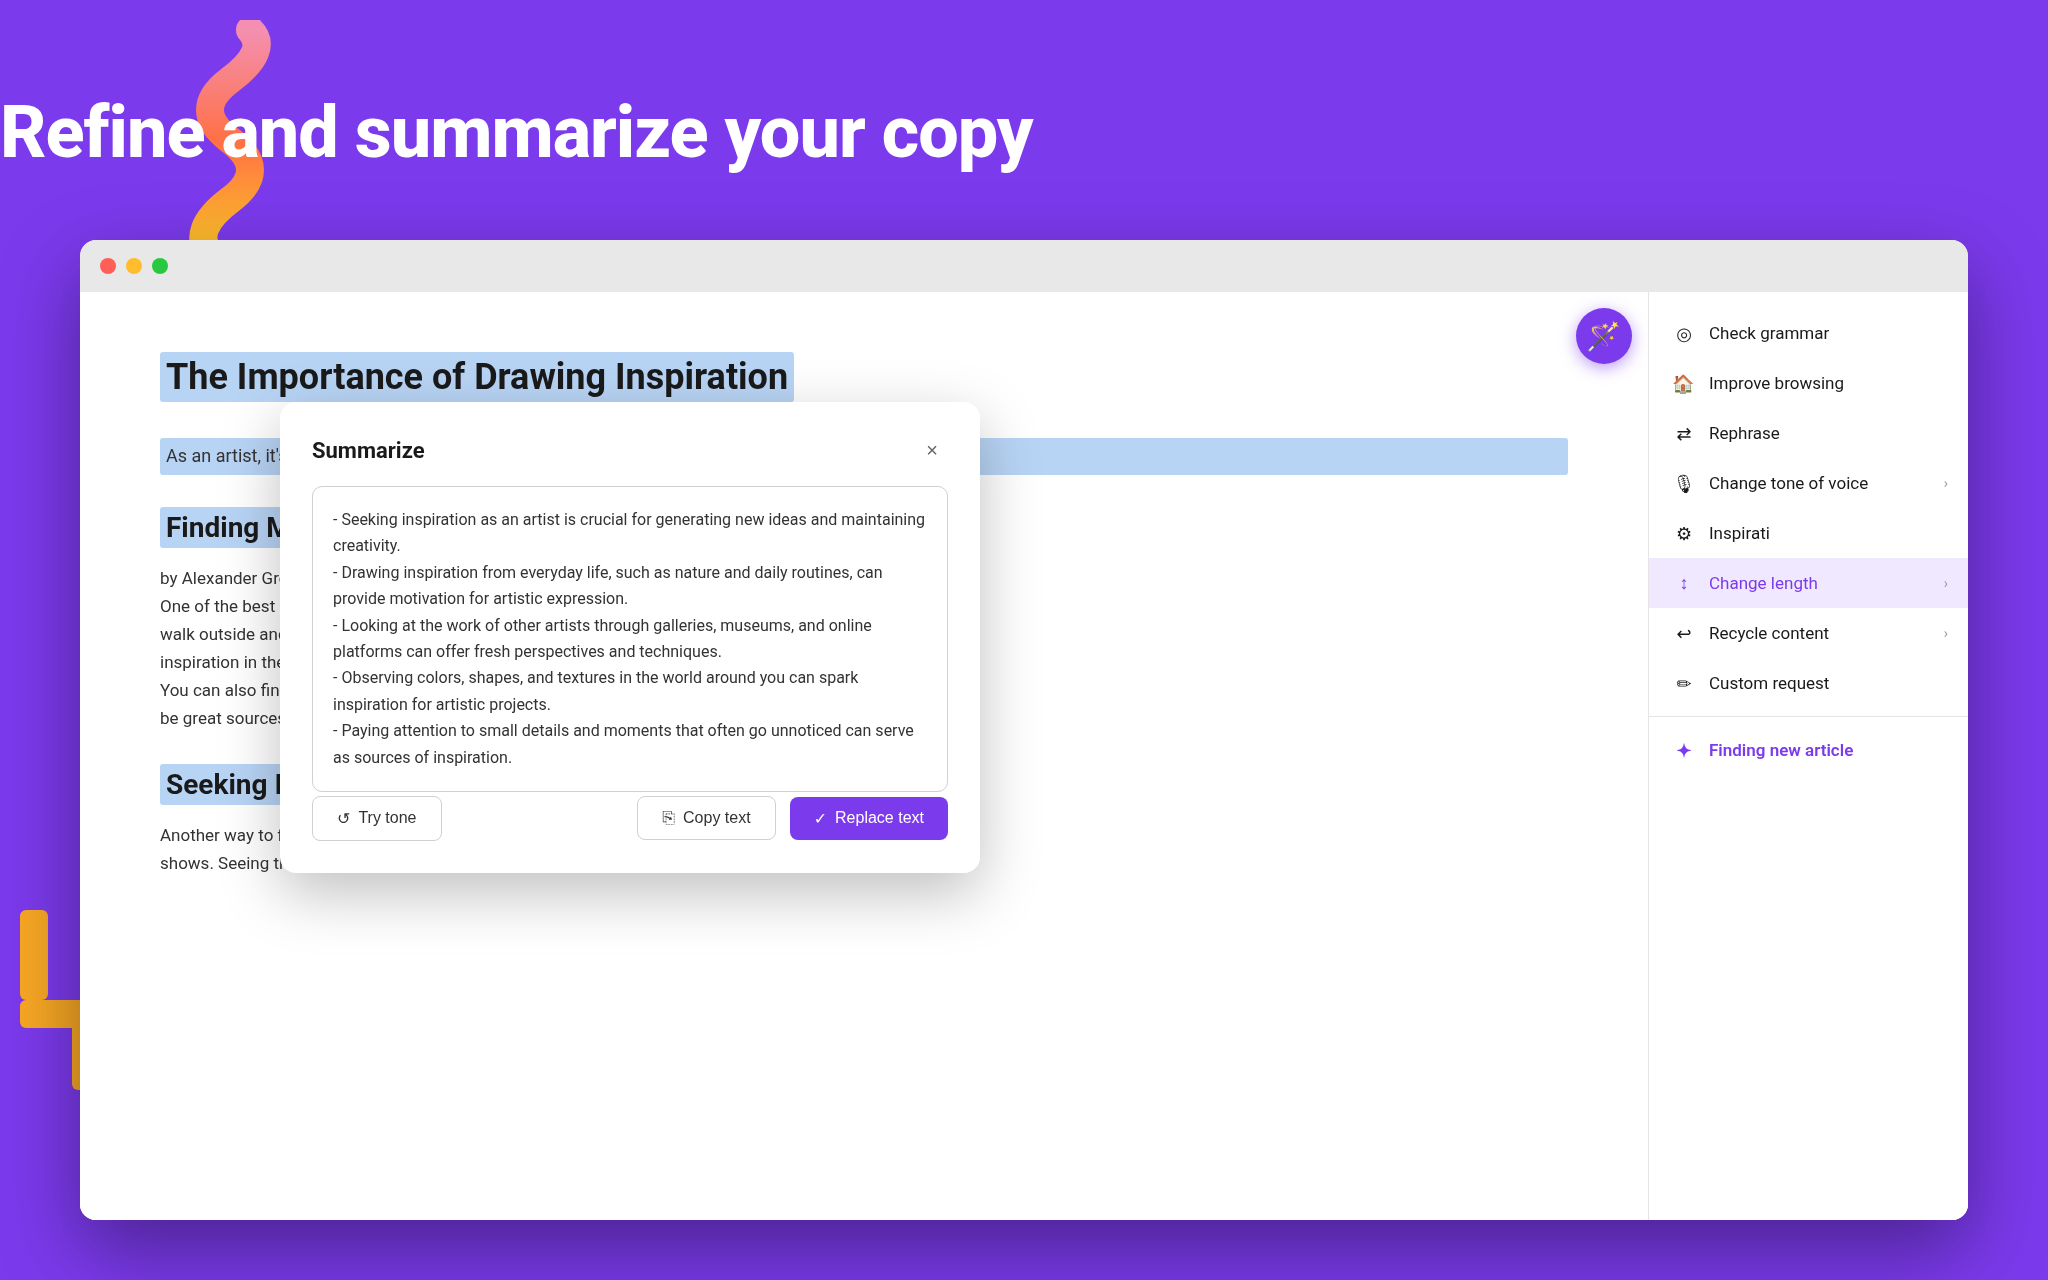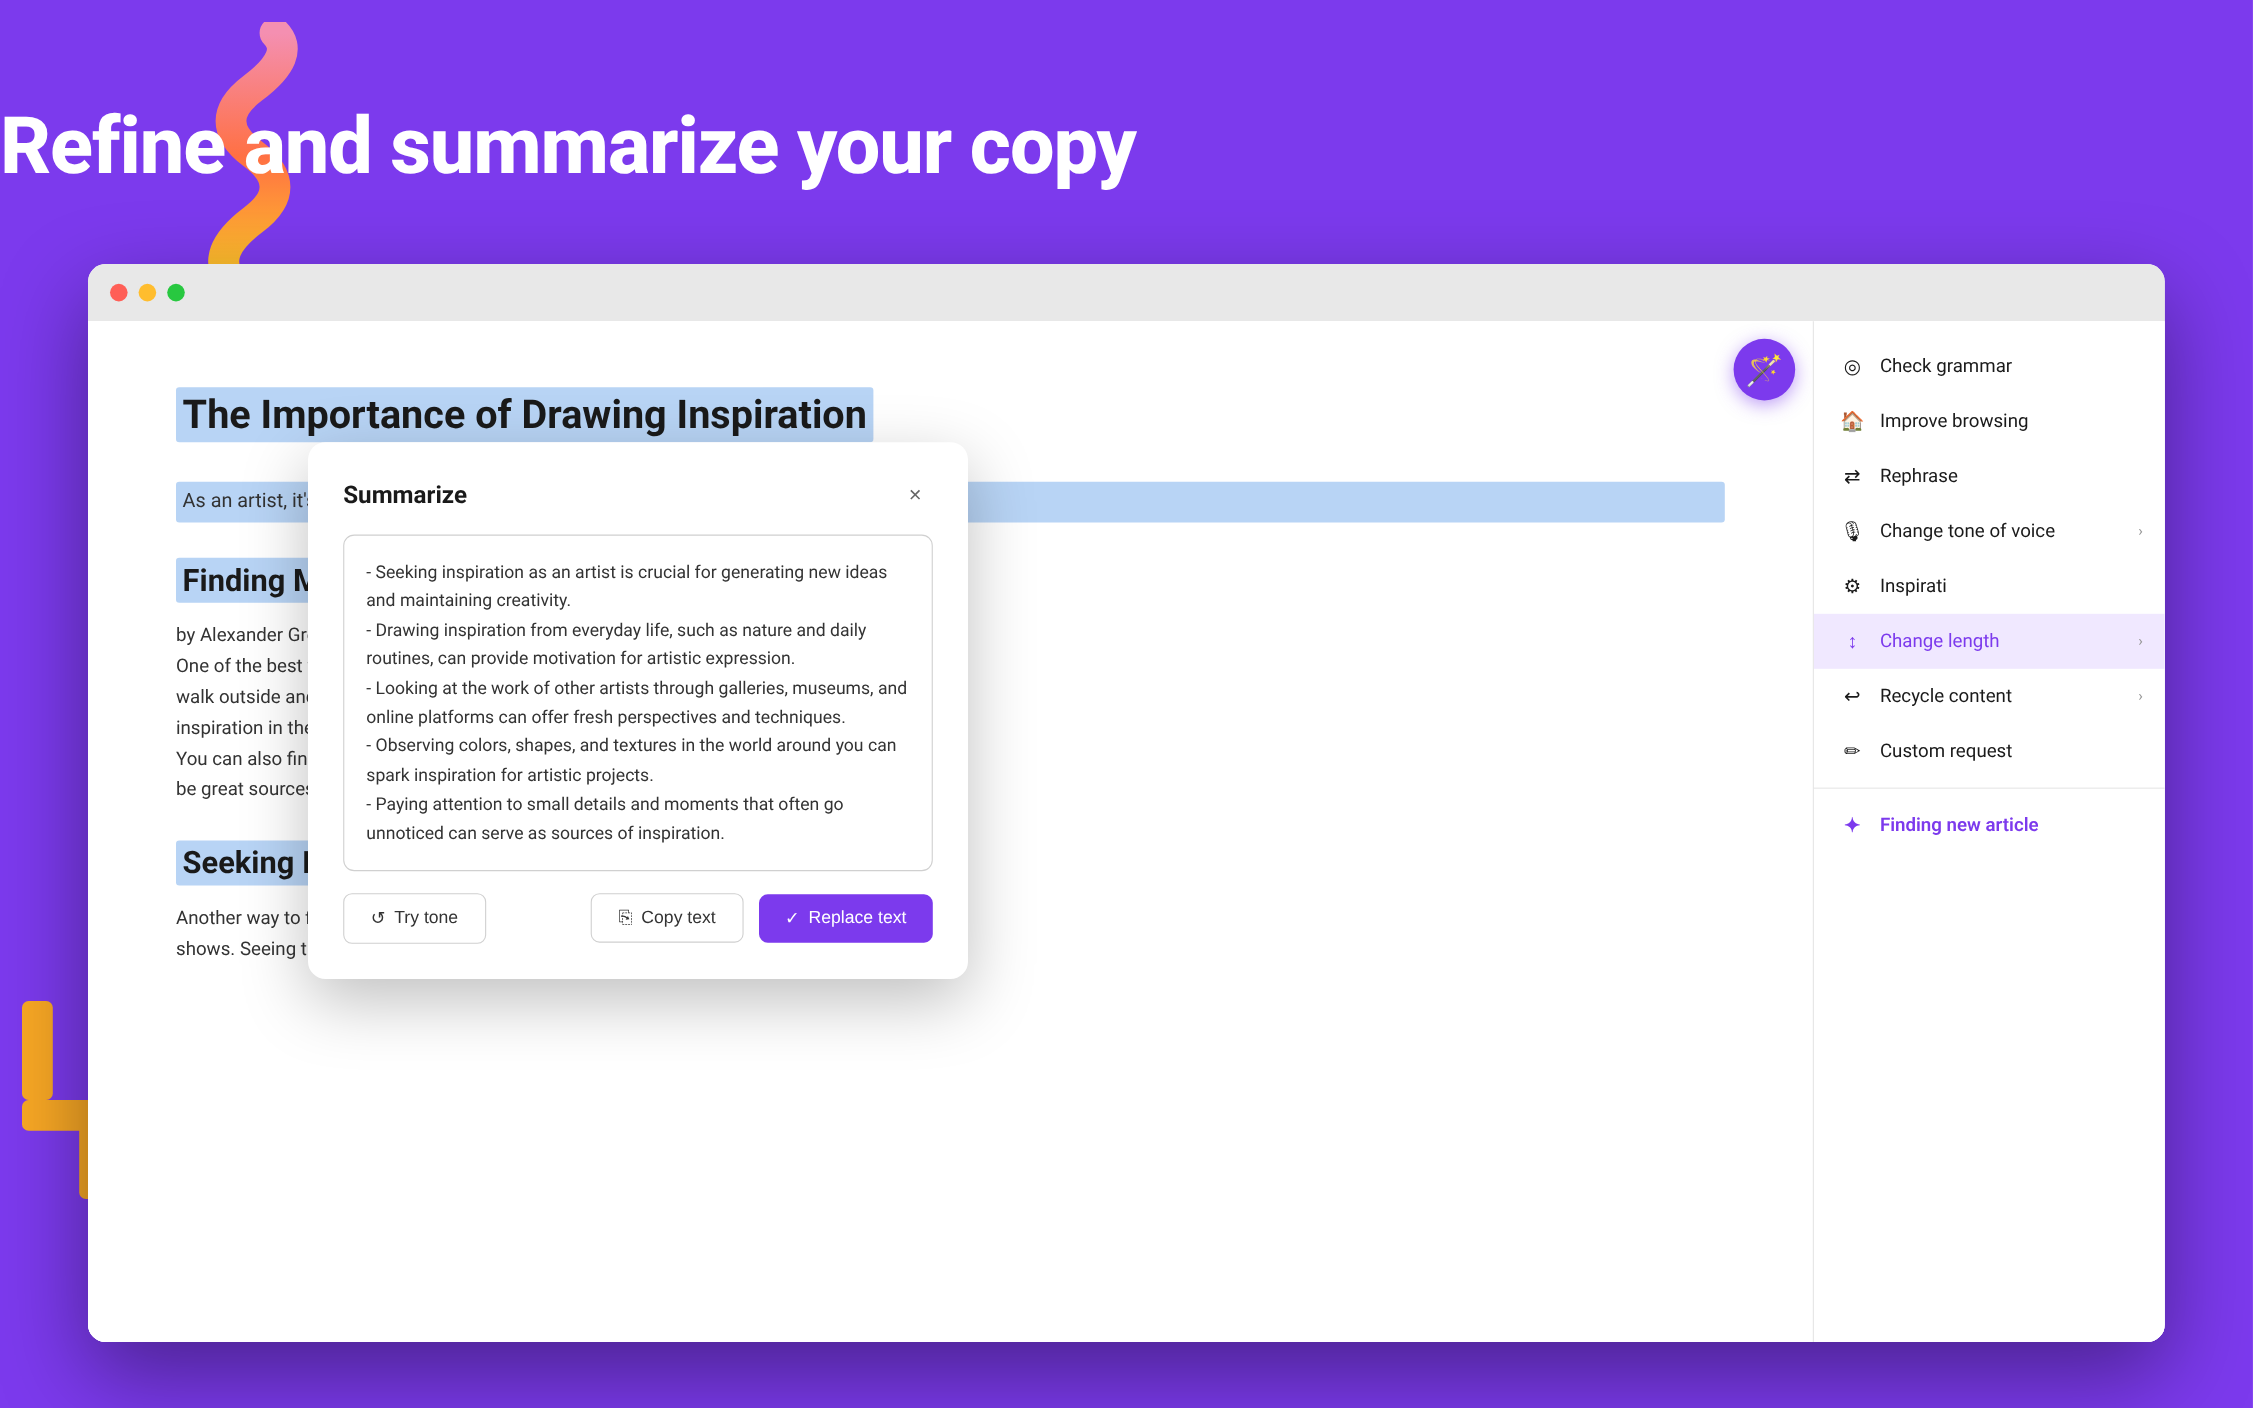--- a/index.html
+++ b/index.html
@@ -125,21 +125,21 @@
       background: #b8d4f5;
       padding: 4px 6px;
       border-radius: 3px;
     }
 
     
     .summarize-modal {
       position: absolute;
       top: 110px;
       left: 200px;
-      width: 600px;
+      width: 700px;
       background: white;
       border-radius: 16px;
       box-shadow: 0 20px 60px rgba(0,0,0,0.25);
       padding: 32px;
       z-index: 10;
     }
 
     .modal-header {
       display: flex;
       justify-content: space-between;
@@ -167,21 +167,21 @@
       justify-content: center;
     }
 
     .modal-content-box {
       border: 1.5px solid #d0d0d0;
       border-radius: 10px;
       padding: 20px;
       font-size: 16px;
       color: #333;
       line-height: 1.65;
-      margin-bottom: 20px;
+      margin-bottom: 4px;
       min-height: 240px;
     }
 
     .modal-actions {
       display: flex;
       gap: 14px;
       align-items: center;
     }
 
     .btn-try-again {

